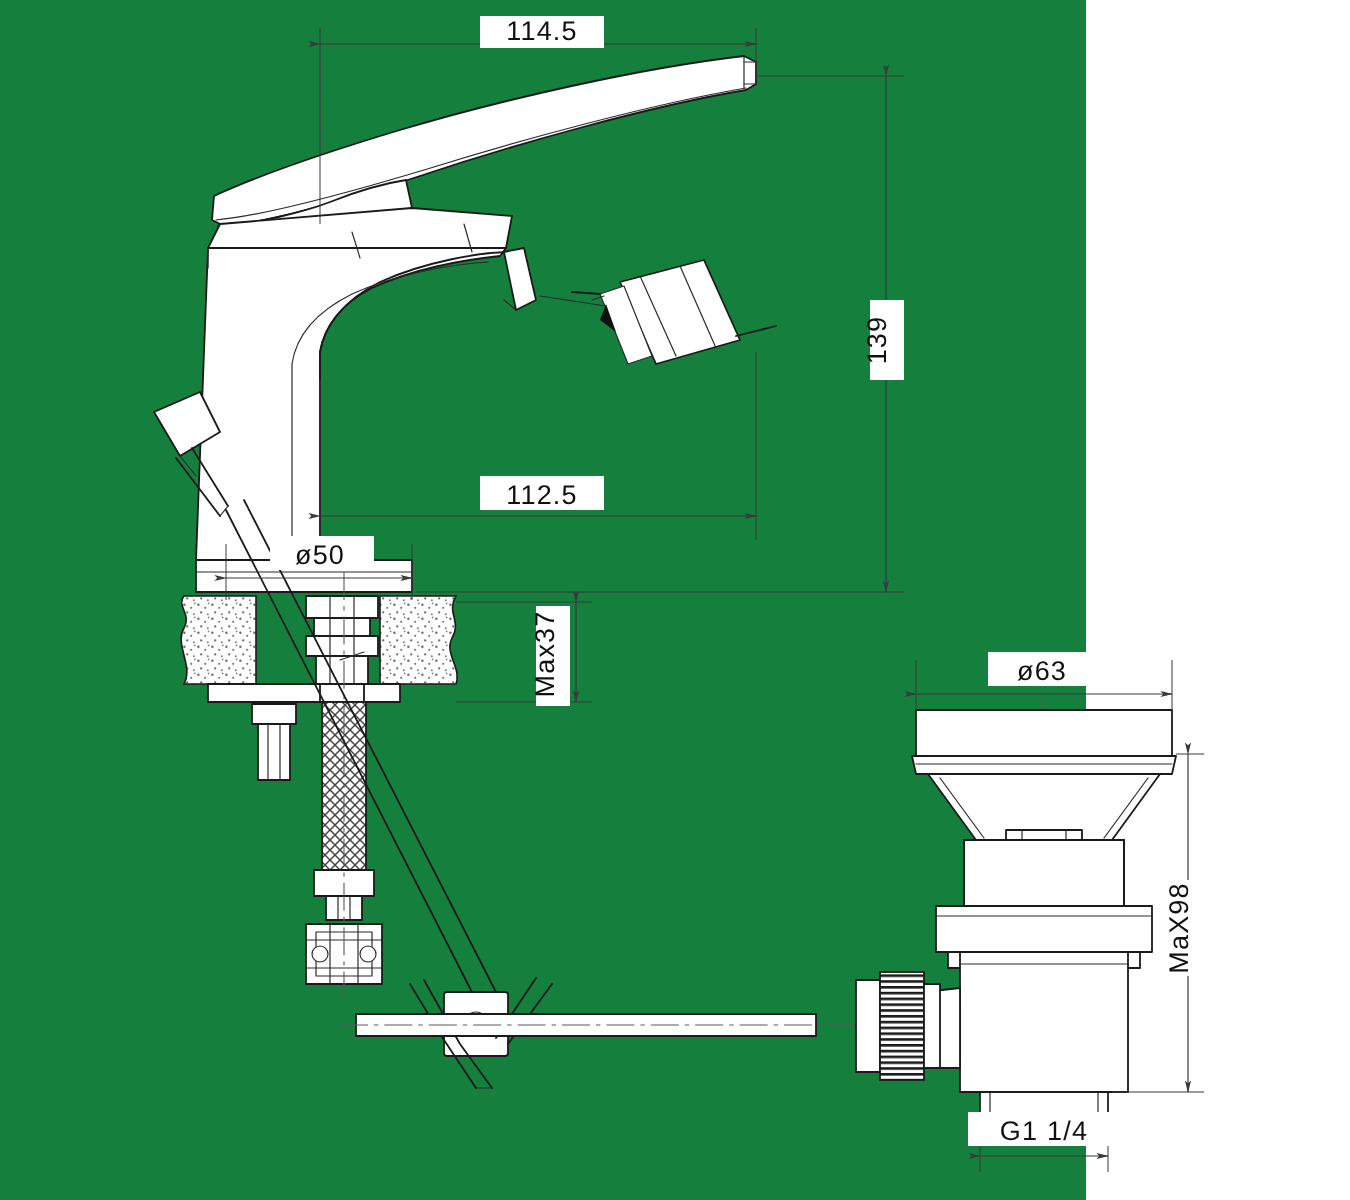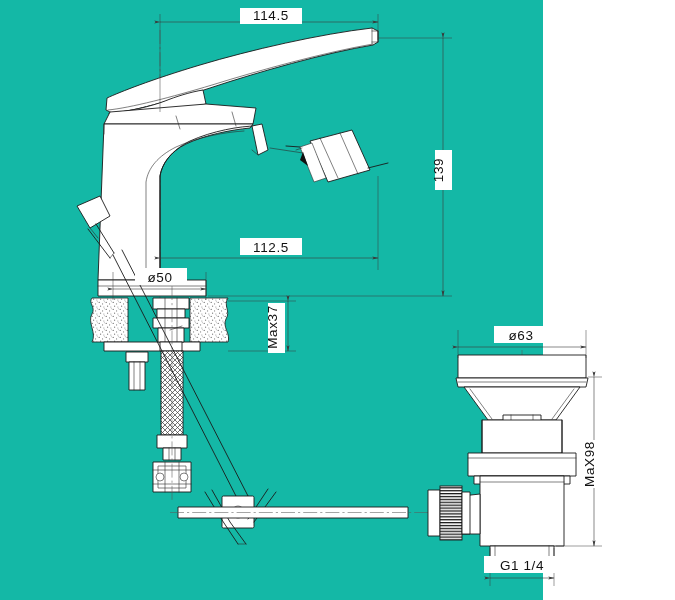--- a/index.html
+++ b/index.html
@@ -10,21 +10,21 @@
   body {
     width: 675px;
     height: 600px;
     overflow: hidden;
     font-family: "Liberation Sans", sans-serif;
   }
   #drawing-root {
     position: relative;
     width: 543px;
     height: 600px;
-    background: #14b8a6;
+    background: #15803d;
   }
   svg#cad {
     display: block;
     width: 675px;
     height: 600px;
   }
   .ol { fill: none; stroke: #1a1a1a; stroke-width: 0.9; stroke-linejoin: round; stroke-linecap: round; }
   .ol-thin { fill: none; stroke: #2b2b2b; stroke-width: 0.6; stroke-linejoin: round; stroke-linecap: round; }
   .ol-fill { fill: #ffffff; stroke: #1a1a1a; stroke-width: 0.9; stroke-linejoin: round; }
   .ol-fill-thin { fill: #ffffff; stroke: #2b2b2b; stroke-width: 0.6; stroke-linejoin: round; }

